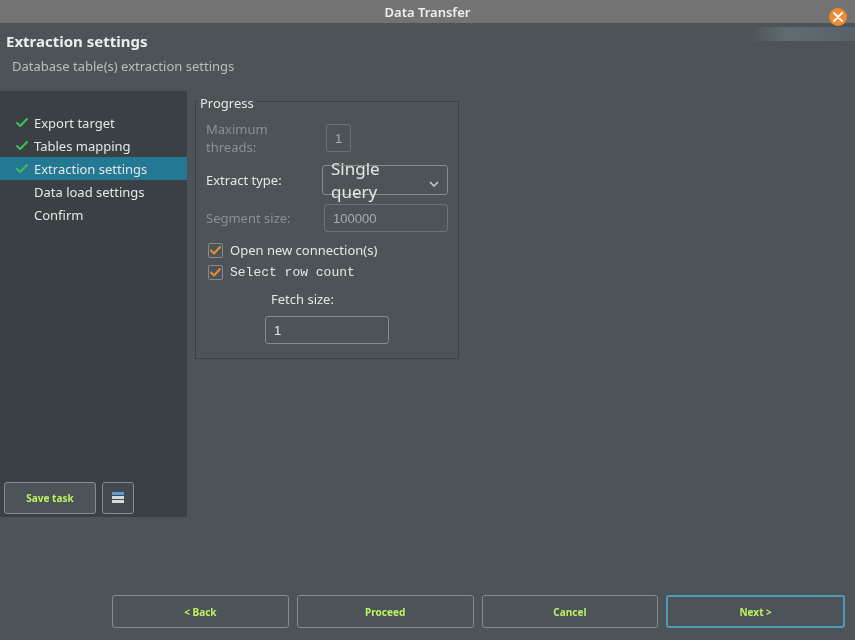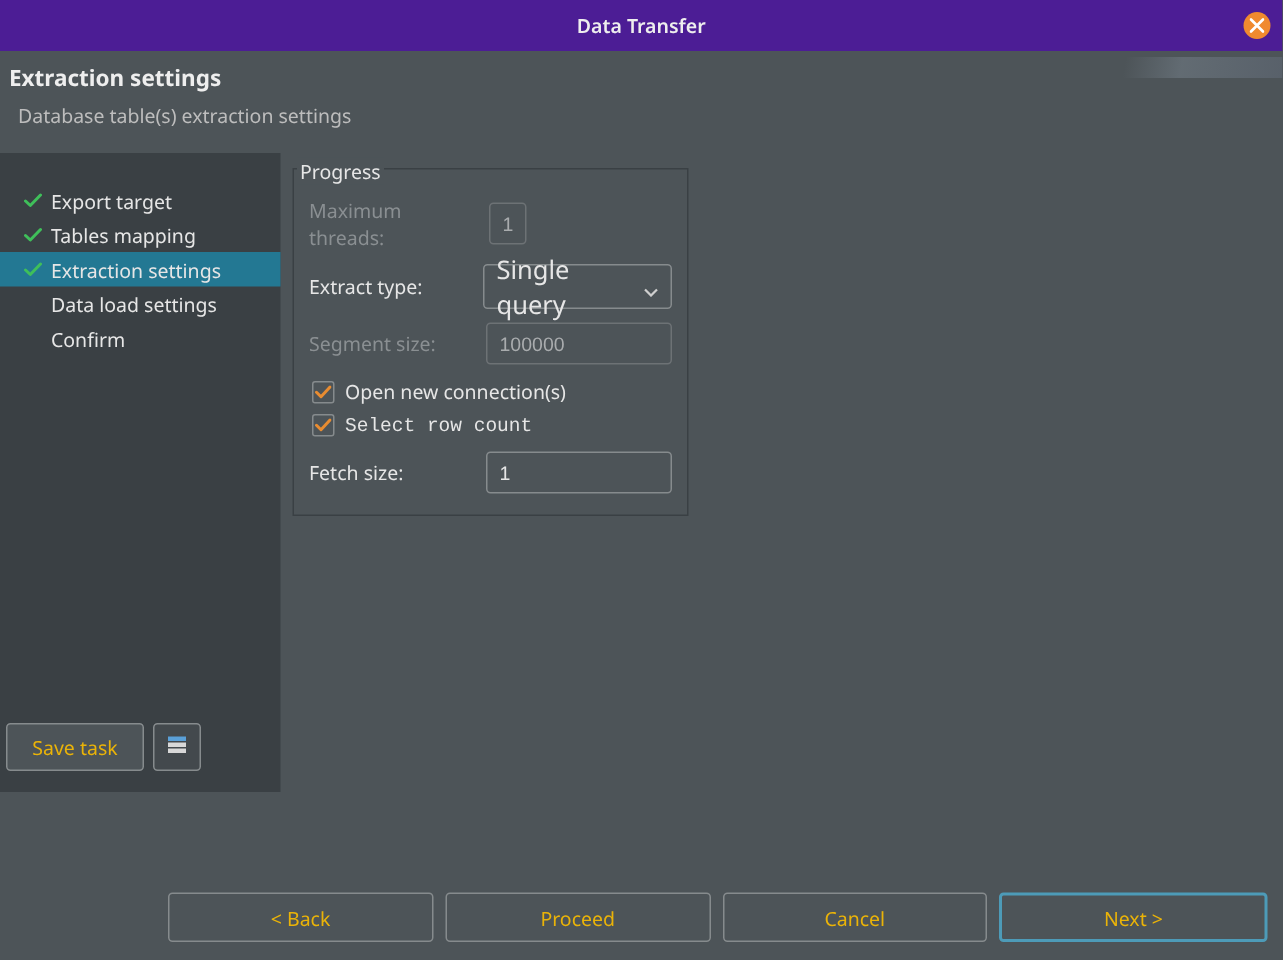--- a/index.html
+++ b/index.html
@@ -1,17 +1,17 @@
 <!DOCTYPE html>
 <html><head>
 <meta charset="utf-8">
 <style>
 * { box-sizing: border-box; margin: 0; padding: 0; }
 html, body { width: 855px; height: 640px; overflow: hidden; font-family: "Segoe UI", "Noto Sans", sans-serif; font-size: 13px; background: #4d5458; color: #e6e6e6; }
-.titlebar { height: 34px; background: #4c1d95; display: flex; align-items: center; justify-content: center; position: relative; }
+.titlebar { height: 23px; background: #737373; display: flex; align-items: center; justify-content: center; position: relative; }
 .titlebar-title { font-weight: 600; font-size: 13px; color: #eee; }
 .titlebar-close { position: absolute; right: 8px; top: 8px; width: 18px; height: 18px; background: #f08a2f; border-radius: 50%; display: flex; align-items: center; justify-content: center; cursor: pointer; }
 .titlebar-close svg { width: 10px; height: 10px; }
 .header { padding: 8px 6px 6px 6px; position: relative; }
 .header-title { font-weight: 700; font-size: 15px; color: #eee; }
 .header-sub { color: #bdbdbd; font-size: 13px; padding: 6px 6px 10px 6px; }
 .header-decor { position: absolute; right: 0; top: 4px; width: 150px; height: 14px; background: linear-gradient(100deg, rgba(0,0,0,0) 0%, rgba(0,0,0,0) 30%, #7c8893 55%, #667080 100%); opacity: 0.45; }
 .body { display: flex; }
 .sidebar { width: 187px; background: #3a4044; padding-top: 20px; height: 426px; }
 .sidebar-item { display: flex; align-items: center; height: 23px; padding-left: 16px; gap: 6px; cursor: pointer; font-size: 13px; color: #e6e6e6; }
@@ -27,21 +27,21 @@
 .text-input { height: 28px; width: 124px; background: #4d5458; border: 1px solid #868b8d; border-radius: 3px; color: #e6e6e6; padding: 0 8px; font-size: 13px; }
 .text-input.disabled { color: #a9acae; border-color: #6d7275; }
 .text-input.narrow { width: 25px; text-align: left; }
 .select { height: 30px; width: 130px; background: #4d5458; border: 1px solid #868b8d; border-radius: 3px; color: #e6e6e6; padding: 0 8px; display: flex; align-items: center; justify-content: space-between; cursor: pointer; font-size: 17px; }
 .select .chevron svg { width: 10px; height: 6px; }
 .check-row { display: flex; align-items: center; gap: 7px; margin-bottom: 6px; margin-left: 2px; }
 .checkbox { width: 15px; height: 15px; border: 1px solid #868b8d; border-radius: 2px; background: #4d5458; display: flex; align-items: center; justify-content: center; cursor: pointer; }
 .checkbox svg { width: 11px; height: 11px; }
 .check-row label { cursor: pointer; }
 .toolbar { position: absolute; left: 4px; top: 482px; display: flex; gap: 6px; }
-.btn { height: 32px; background: #4d5458; border: 1px solid #868b8d; border-radius: 3px; color: #eab308; display: flex; align-items: center; justify-content: center; cursor: pointer; font-size: 13px; }
+.btn { height: 32px; background: #4d5458; border: 1px solid #868b8d; border-radius: 3px; color: #bef264; display: flex; align-items: center; justify-content: center; cursor: pointer; font-size: 10px; font-weight: bold; }
 .btn.save { width: 92px; }
 .btn.icon-only { width: 32px; background: #43494d; }
 .btn.icon-only svg { width: 16px; height: 16px; }
 .footer { position: absolute; bottom: 12px; left: 0; right: 0; display: flex; gap: 8px; padding-left: 112px; padding-right: 10px; }
 .footer .btn { flex: 1; height: 33px; }
 .footer .btn.primary { border: 2px solid #4d9bb8; }
 </style>
 </head>
 <body>
 
@@ -133,21 +133,21 @@
 
       <div class="check-row" style="margin-bottom:10px;font-family:Liberation Mono, monospace;">
         <div class="checkbox">
           <svg viewBox="0 0 11 11">
               <path d="M1 5.5 L4 8.5 L10 2" stroke="#e88c31" stroke-width="2" fill="none" stroke-linecap="round" stroke-linejoin="round"></path>
             </svg>
         </div>
         <label>Select row count</label>
       </div>
 
-      <div class="form-row" style="margin-bottom:0;">
+      <div class="form-row" style="margin-bottom:0;flex-direction:column;">
         <label>Fetch size:</label>
         <input class="text-input" value="1" style="">
       </div>
     </div>
   </div>
 </div>
 
 <div class="toolbar">
   <div class="btn save">Save task</div>
   <div class="btn icon-only">

